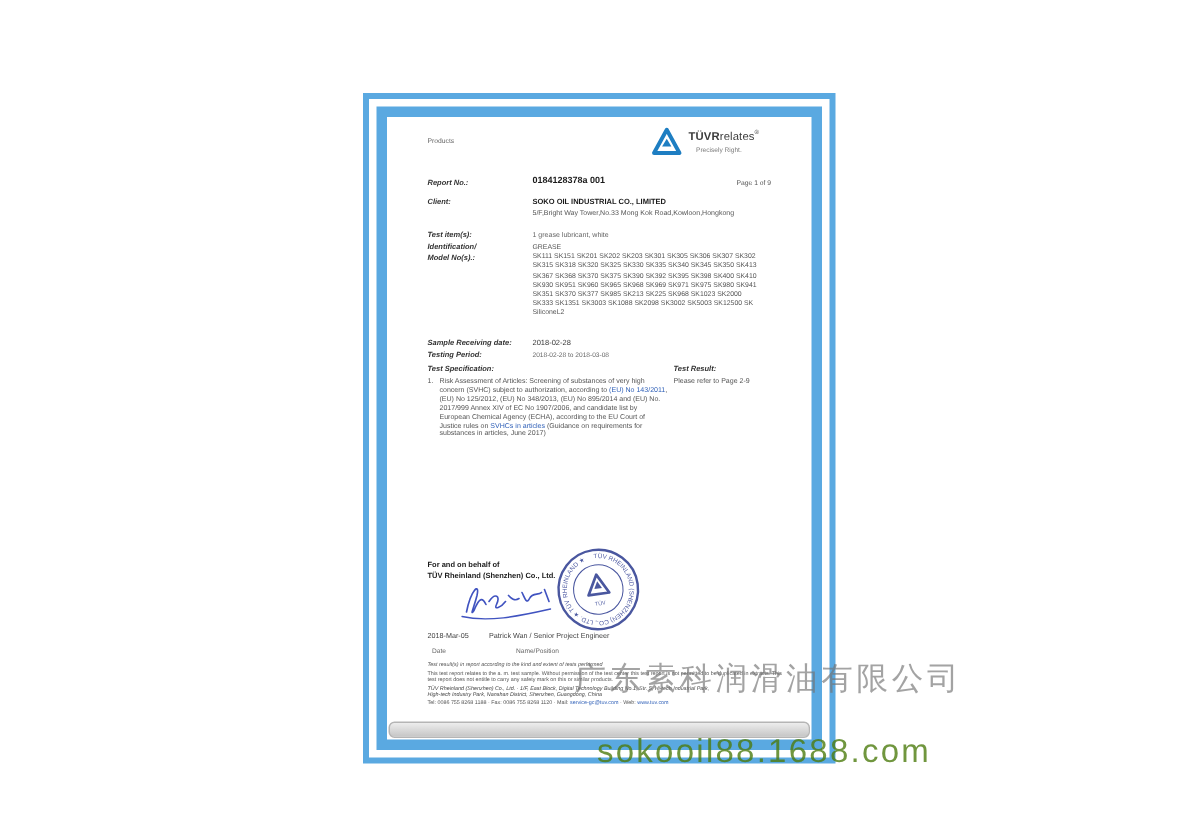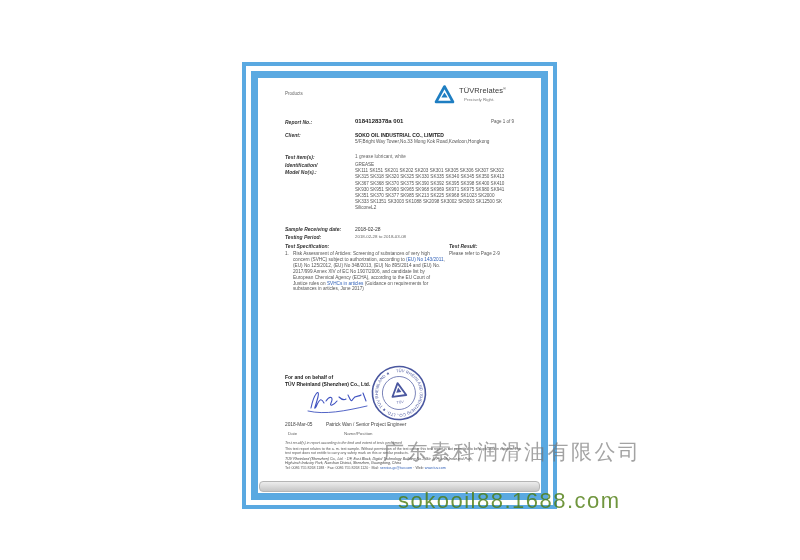--- a/index.html
+++ b/index.html
@@ -16,21 +16,21 @@
   .val{color:#333;font-size:5px;}
   .val-b{color:#1a1a1a;font-weight:bold;font-size:5px;}
   .small{font-size:4.5px;color:#555;}
   .models{position:absolute;left:97px;top:84px;width:165px;font-size:4.6px;
           color:#555;line-height:6.2px;white-space:normal;}
   .spec{position:absolute;left:35px;top:173px;width:152px;font-size:4.7px;
         line-height:5.9px;color:#555;white-space:normal;}
   .blue-seg{color:#2e5fb7;}
   
   .brand{font-size:7.5px;color:#3a3a3a;letter-spacing:.1px;}
-  .brand b{font-weight:normal;}
+  .brand b{font-weight:bold;}
   .reg{font-size:4px;vertical-align:super;}
   .tagline{font-size:4.4px;color:#7a7a7a;}
   
   .sig{position:absolute;left:45px;top:306px;}
   .stamp{position:absolute;left:112px;top:286px;opacity:.85;transform:rotate(-8deg);}
   
   .foot{font-size:3.6px;color:#555;line-height:4.5px;}
   .foot-it{font-style:italic;}
   .link{color:#2e5fb7;}
   

